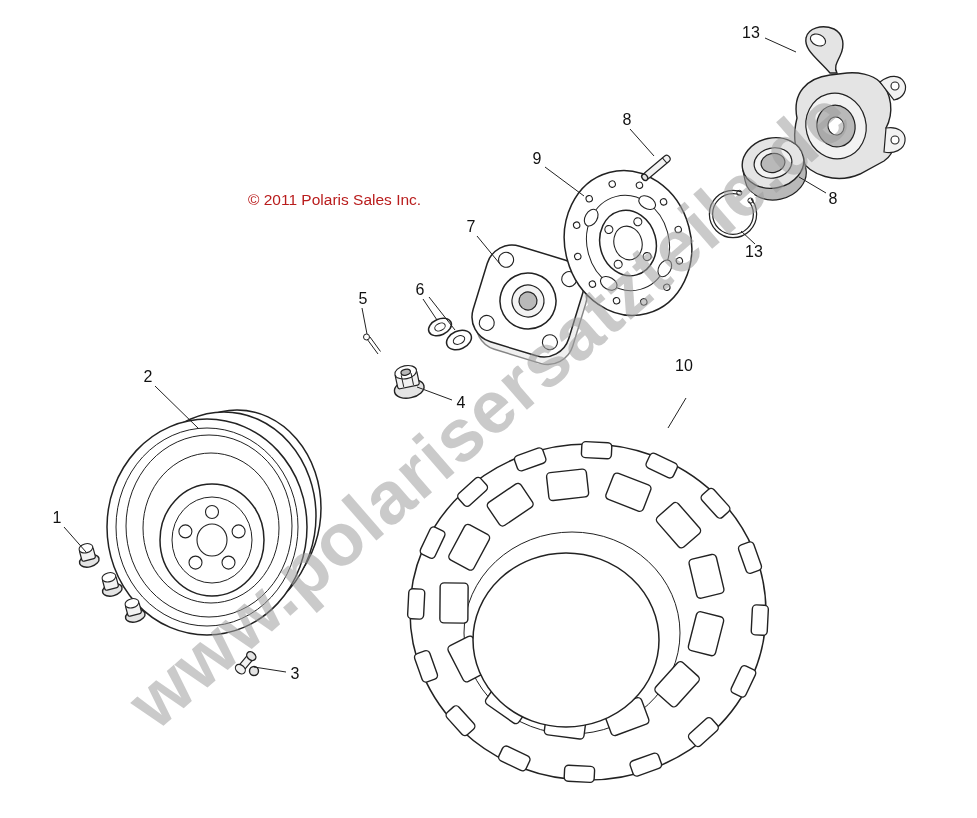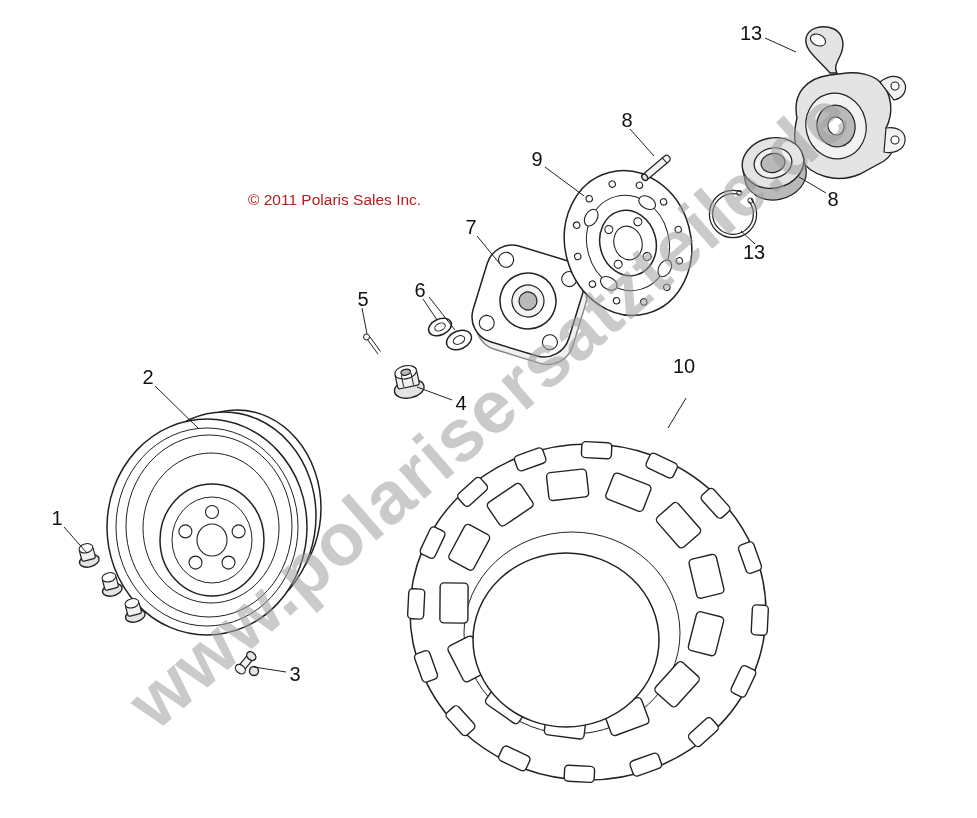--- a/index.html
+++ b/index.html
@@ -14,21 +14,21 @@
     transform:translate(-50%,-50%) rotate(-41deg);
     font-family:"Liberation Sans",sans-serif;font-weight:bold;font-size:74px;
     letter-spacing:1px;color:rgba(158,158,158,0.55);white-space:nowrap;
     pointer-events:none;user-select:none;
   }
   .copyright{
     position:absolute;left:248px;top:191px;font-size:15.5px;color:#b91c1c;
   }
   .callout{
     position:absolute;transform:translate(-50%,-50%);
-    font-size:20px;color:#111;line-height:1;
+    font-size:16px;color:#111;line-height:1;
   }
   
   .ln{stroke:#222;stroke-width:1;fill:none}
   .outline{stroke:#222;stroke-width:1.5;fill:#fff}
   .thin{stroke:#222;stroke-width:1;fill:none}
   .metal{stroke:#222;stroke-width:1.4;fill:#e4e4e4}
   .metal-lt{stroke:#222;stroke-width:1.2;fill:#f2f2f2}
   .metal-dk{stroke:#222;stroke-width:1.2;fill:#b9b9b9}
   .hole{stroke:#222;stroke-width:1.1;fill:#fff}
   .treads rect{fill:#fff;stroke:#222;stroke-width:1.4}

